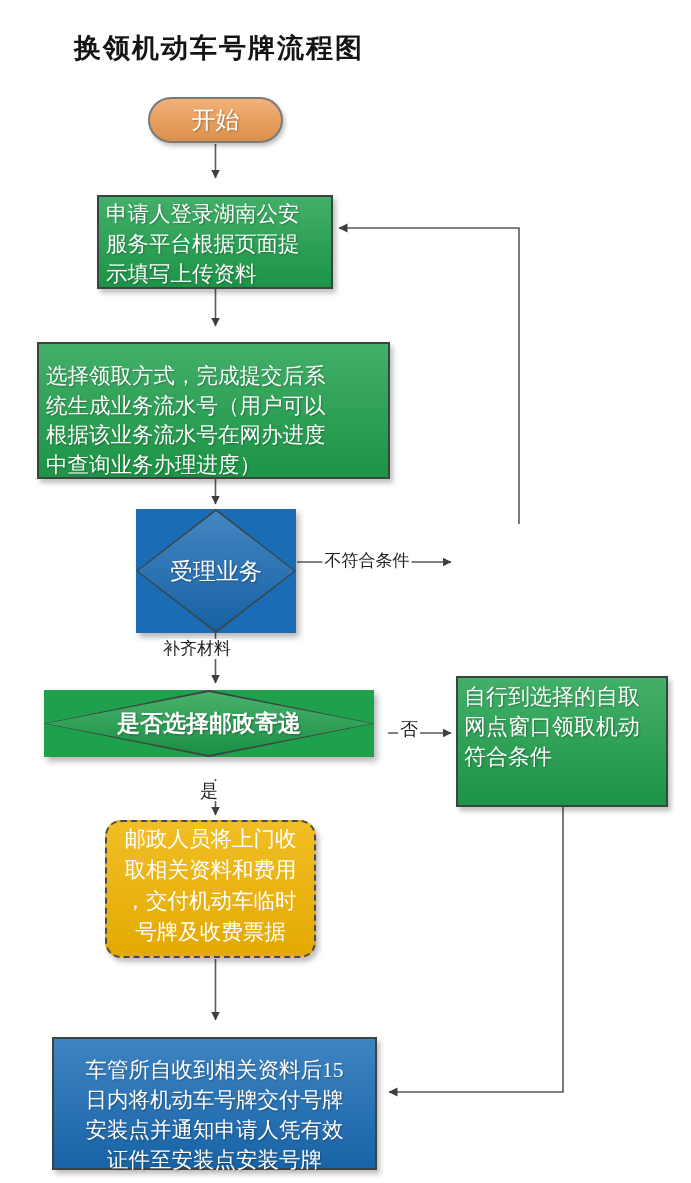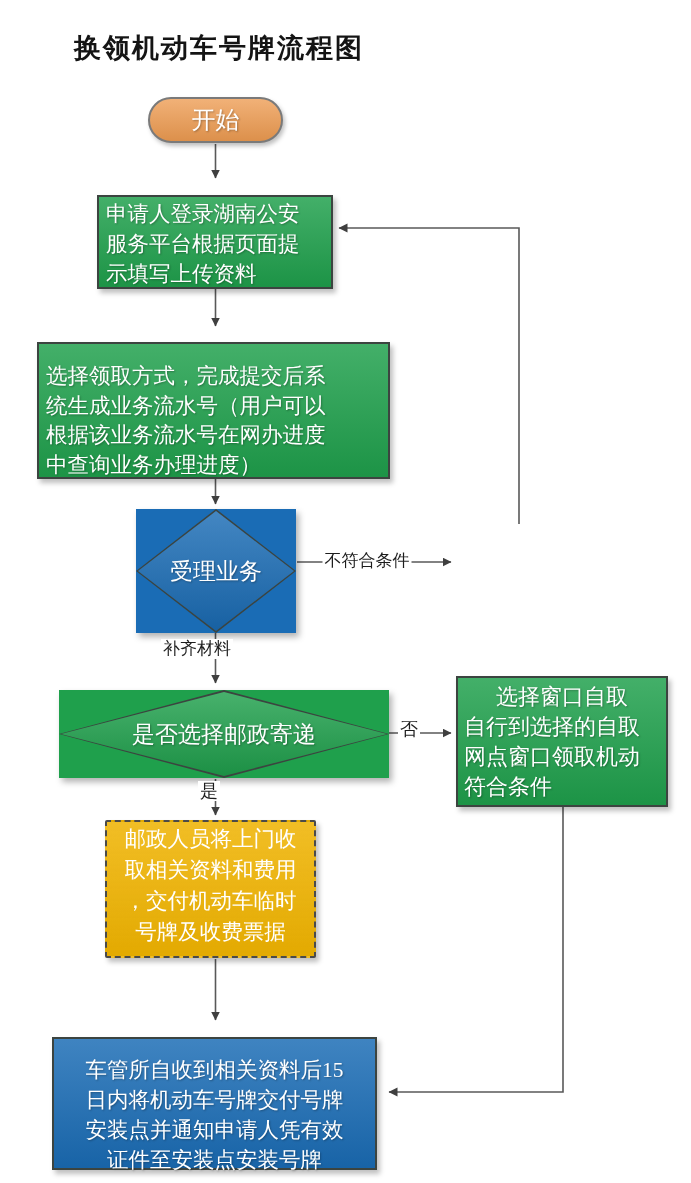--- a/index.html
+++ b/index.html
@@ -32,21 +32,21 @@
         font-size:21.5px;line-height:31px;text-align:center;padding-top:2px;box-sizing:border-box;color:#fff;}
   .box-plate{left:52px;top:1025px;width:325px;height:133px;font-size:21.5px;line-height:30px;text-align:center;padding-top:16px;}
 
   .diamond{position:absolute;filter:drop-shadow(3px 4px 3px rgba(0,0,0,.30));}
   .diamond .edge,.diamond .fill{position:absolute;clip-path:polygon(50% 0,100% 50%,50% 100%,0 50%);}
   .diamond .edge{inset:0;background:#3c4440;}
   .diamond .fill{inset:2px;background-image:linear-gradient(180deg,rgba(255,255,255,.18),rgba(0,0,0,.10));}
   .diamond .txt{position:absolute;inset:0;display:flex;align-items:center;justify-content:center;
         color:#fff;text-shadow:1px 1px 2px rgba(0,0,0,.30);}
   .d-accept{left:136px;top:509px;width:160px;height:124px;font-size:23px;}
-  .d-postal{left:59px;top:690px;width:330px;height:88px;font-size:23px;}
+  .d-postal{left:44px;top:690px;width:330px;height:67px;font-size:23px;font-weight:bold;}
 
   .edge-label{position:absolute;transform:translate(-50%,-50%);background:#fff;color:#1d1d1d;
         font-size:17px;padding:0 2px;white-space:nowrap;line-height:20px;}
   .edge-label.big{font-size:18px;}
 </style>
 </head>
 <body>
 
 <div class="canvas">
 
@@ -92,27 +92,26 @@
   </div>
 
 
   <div class="diamond d-postal green">
     <div class="edge"></div>
     <div class="fill green"></div>
     <div class="txt">是否选择邮政寄递</div>
   </div>
 
   <div class="node rect green box-window">
-    <div class="l1">选择窗口自取</div>
     <div class="pre">自行到选择的自取
 网点窗口领取机动
 符合条件</div>
   </div>
 
-  <div class="box-postal pre" style="position:absolute;">邮政人员将上门收
+  <div class="box-postal pre" style="position:absolute;border-radius:16px;">邮政人员将上门收
 取相关资料和费用
 ，交付机动车临时
 号牌及收费票据</div>
 
   <div class="node rect blue box-plate pre">车管所自收到相关资料后15
 日内将机动车号牌交付号牌
 安装点并通知申请人凭有效
 证件至安装点安装号牌</div>
 
   <div class="edge-label" style="left:367px;top:561px;">不符合条件</div>

